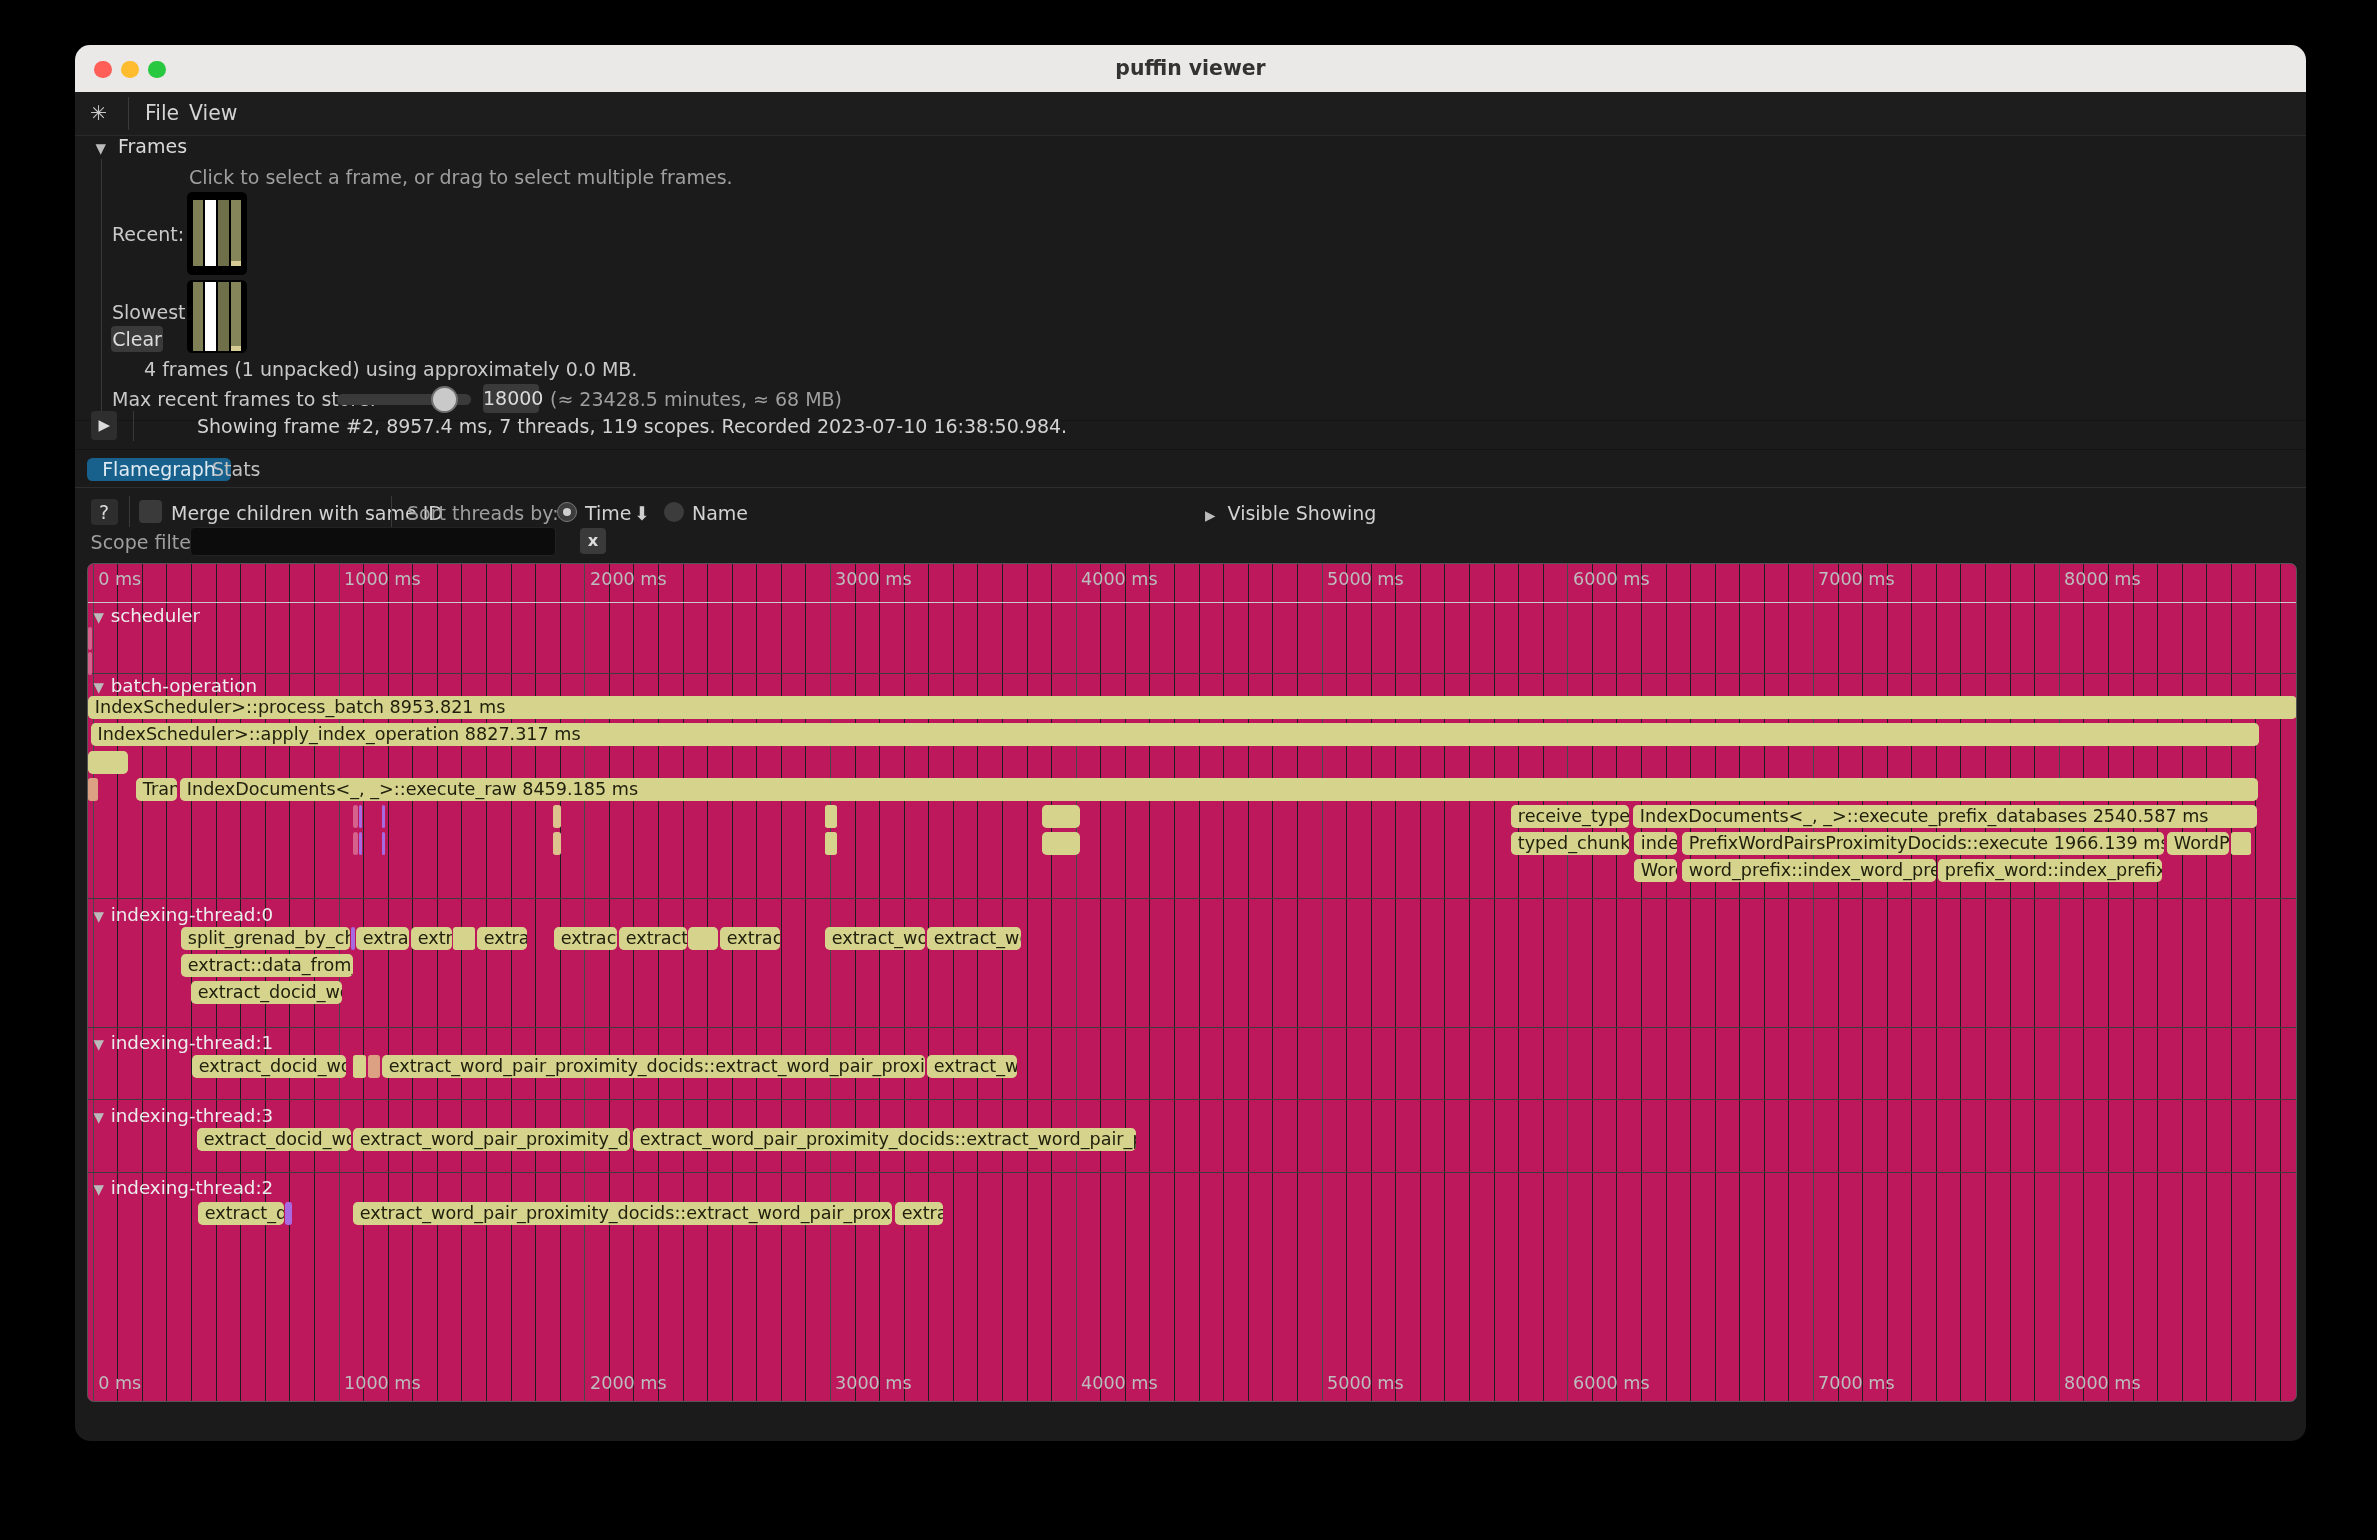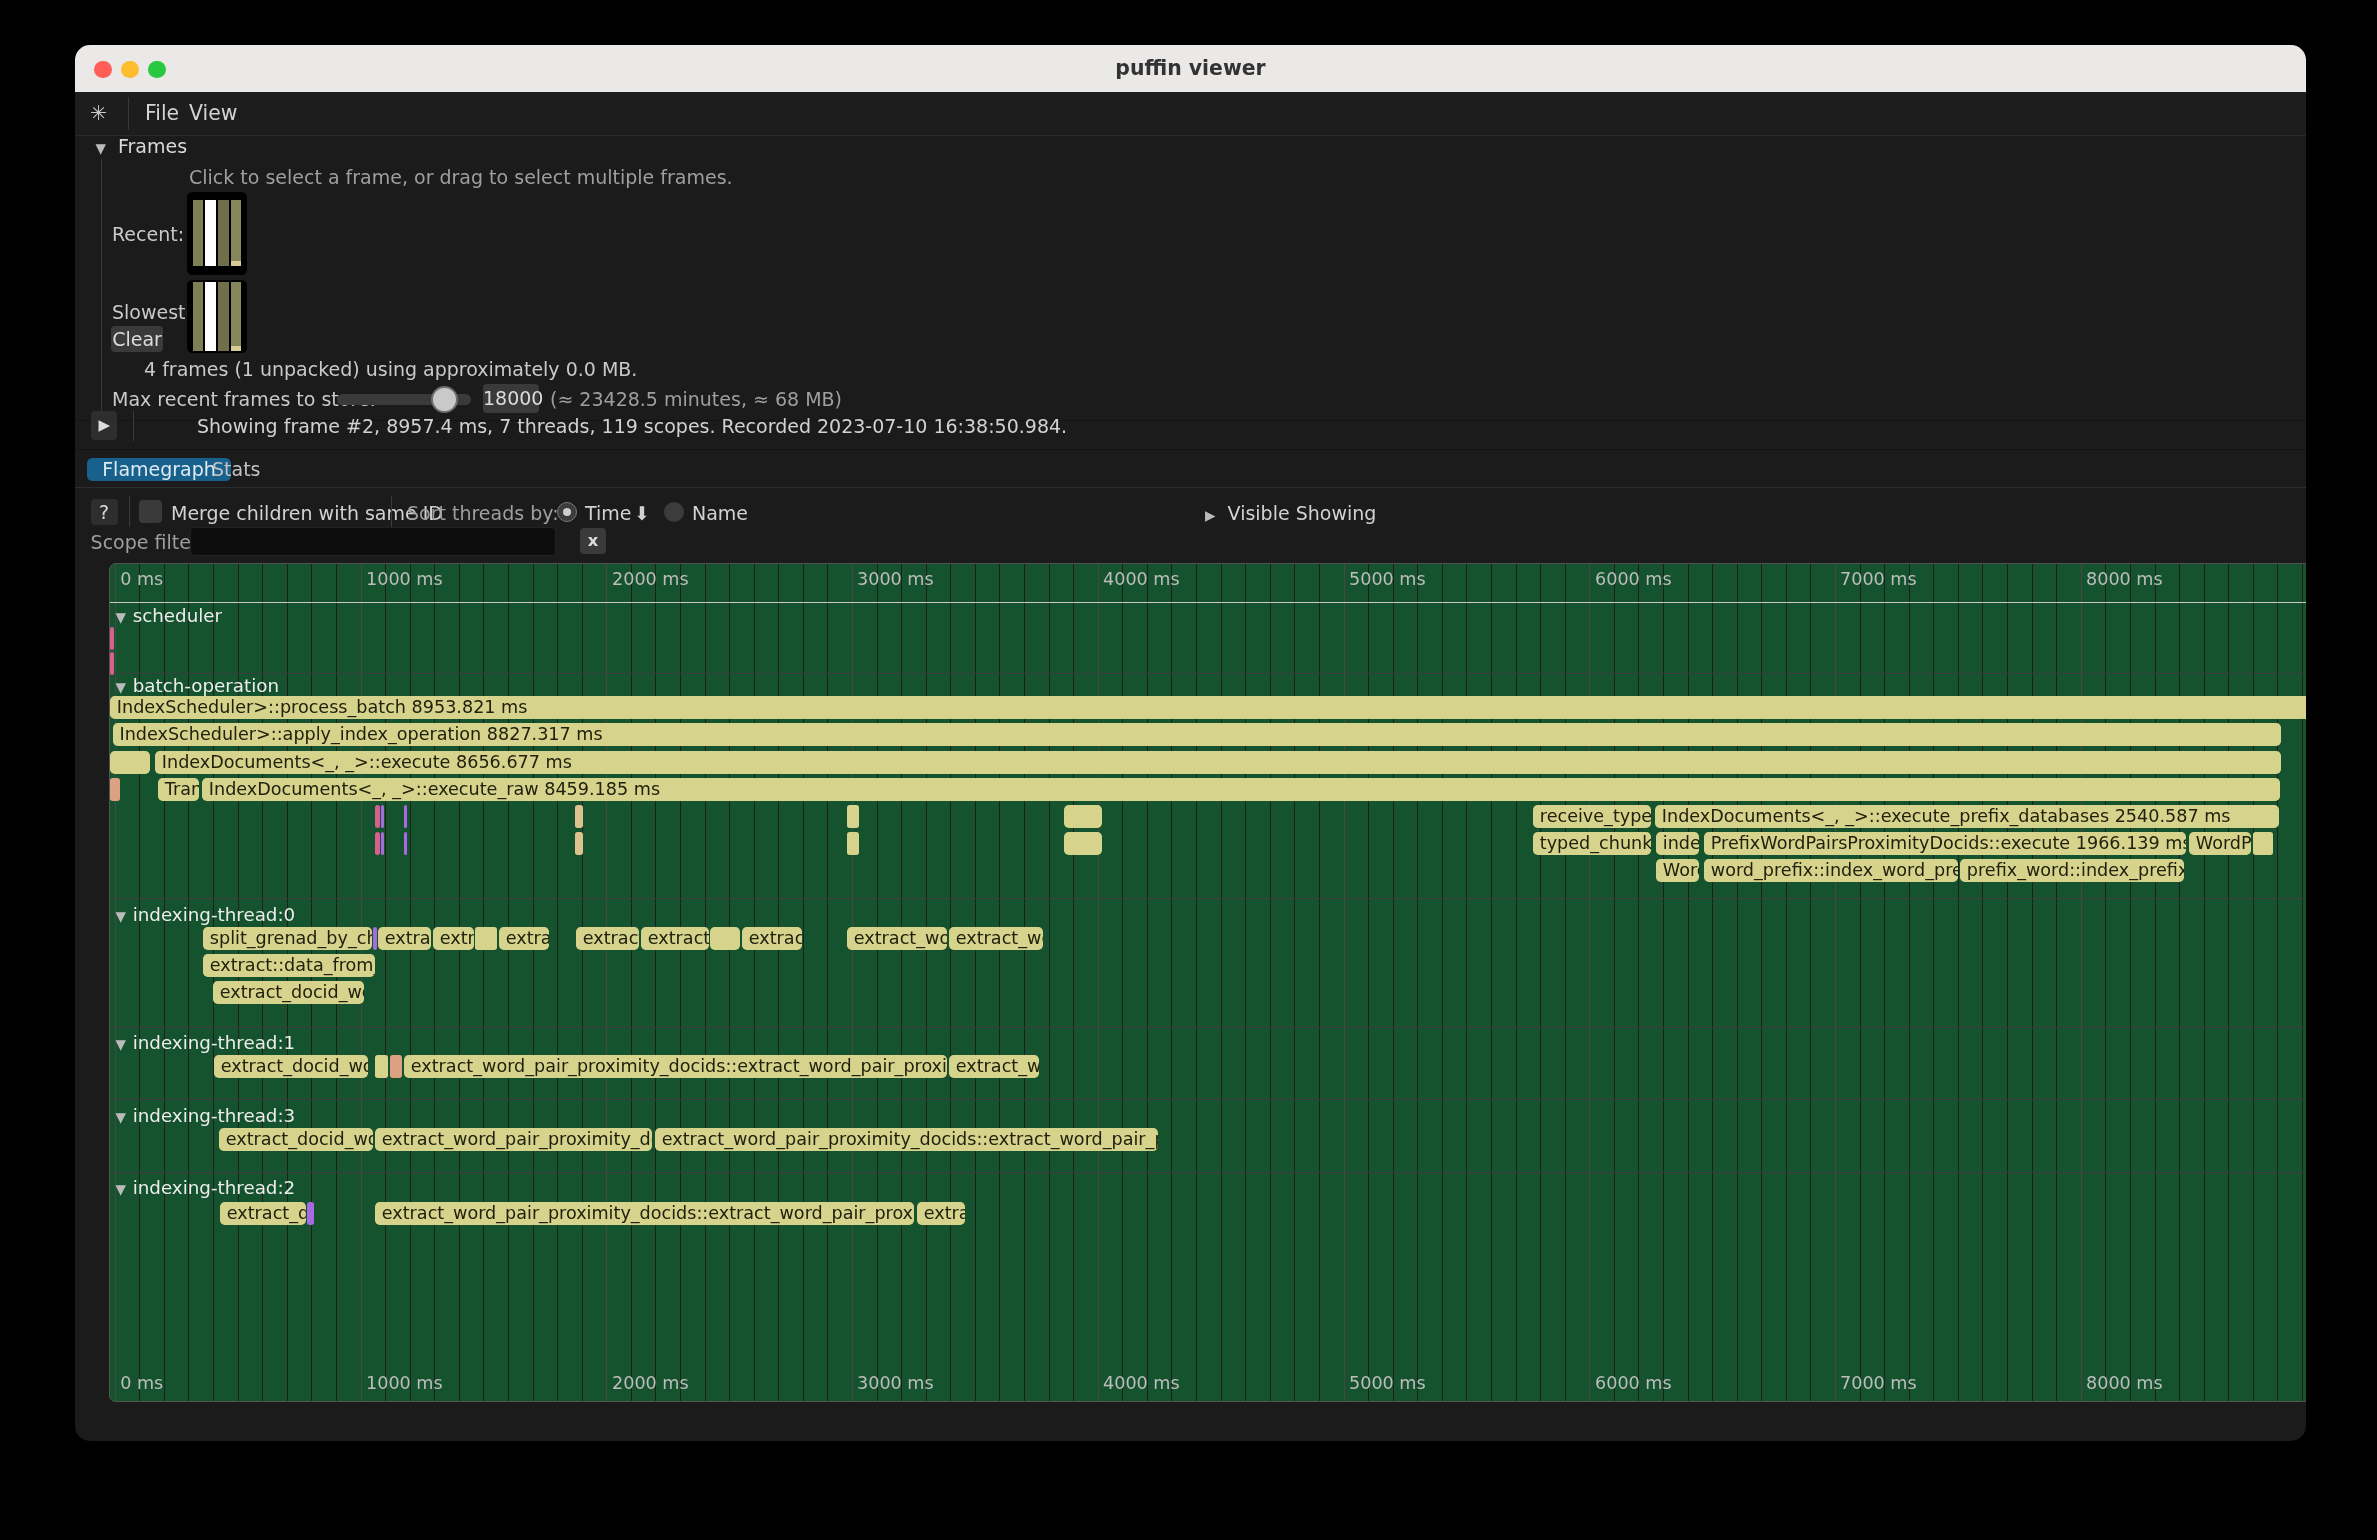--- a/index.html
+++ b/index.html
@@ -36,21 +36,21 @@
     padding:0 15px;color:#c2c2c2;}
   .tab.selected{background:#17618c;color:#dfeaf3;}
   
   .checkbox{position:absolute;width:23px;height:23px;background:#3a3a3a;border-radius:4.1px;}
   .radio{position:absolute;width:20.4px;height:20.4px;background:#3c3c3c;border-radius:50%;}
   .radio.sel{border:1.4px solid #787878;box-sizing:border-box;}
   .radio.sel::after{content:"";position:absolute;left:4.7px;top:4.7px;width:8.1px;height:8.1px;border-radius:50%;background:#cfcfcf;}
   #scope-input{position:absolute;left:115px;top:482px;width:366px;height:28.5px;background:#0c0c0c;
     border:0.7px solid #222;border-radius:4.1px;color:#ddd;font-size:17.6px;padding:0 6.8px;box-sizing:border-box;outline:none;}
   
-  #flame-panel{position:absolute;left:34px;top:518px;width:2210px;height:839px;background:#14532d;
+  #flame-panel{position:absolute;left:12px;top:518px;width:2210px;height:839px;background:#be185d;
     border:1.4px solid #545454;border-radius:6.8px;box-sizing:border-box;overflow:hidden;}
   .gridline{position:absolute;top:0;bottom:0;width:1.4px;background:#1e1e1e;}
   .gridline.major{background:#484848;}
   .axis-label{position:absolute;color:#bdbdbd;font-size:17.6px;white-space:nowrap;}
   #baseline{position:absolute;left:0;right:0;top:38px;height:1.4px;background:#c8c8c8;}
   .sec-header{position:absolute;height:22px;line-height:22px;font-size:18.3px;color:#ededed;white-space:nowrap;}
   .sec-header .tri{color:#bbb;font-size:13.6px;margin-right:6.8px;}
   .sep{position:absolute;left:0;right:0;height:1.4px;background:#3c3c3c;}
   .fbar{position:absolute;height:23px;background:#d6d48c;border-radius:4.7px;color:#21210e;font-size:17.6px;
     line-height:23px;padding-left:6.8px;white-space:nowrap;overflow:hidden;box-sizing:border-box;}
@@ -252,21 +252,20 @@
         <div class="axis-label" style="left: 1976px; top: 809px;">8000 ms</div>
         <div class="sec-header" style="left: 5.4px; top: 41px;"><span class="tri">▼</span><span>scheduler</span></div>
         <div class="sep" style="top: 109px;"></div>
         <div class="fbar tiny" style="left: 0px; top: 63px; width: 4.1px; background: rgb(213, 97, 140);"></div>
         <div class="fbar tiny" style="left: 0px; top: 88px; width: 4.1px; background: rgb(213, 97, 140);"></div>
         <div class="sec-header" style="left: 5.4px; top: 111px;"><span class="tri">▼</span><span>batch-operation</span></div>
         <div class="sep" style="top: 334px;"></div>
         <div class="fbar" style="left: 0px; top: 132px; width: 2209px;">IndexScheduler&gt;::process_batch 8953.821 ms</div>
         <div class="fbar" style="left: 2.7px; top: 159px; width: 2168px;">IndexScheduler&gt;::apply_index_operation 8827.317 ms</div>
         <div class="fbar" style="left: 0px; top: 187px; width: 40px;"></div>
-        <div class="fbar" style="left: 45px; top: 187px; width: 2126px;">IndexDocuments&lt;_, _&gt;::execute 8656.677 ms</div>
         <div class="fbar tiny" style="left: 0px; top: 214px; width: 9.5px; background: rgb(220, 161, 131);"></div>
         <div class="fbar" style="left: 48px; top: 214px; width: 41px;">Trans</div>
         <div class="fbar" style="left: 92px; top: 214px; width: 2078px;">IndexDocuments&lt;_, _&gt;::execute_raw 8459.185 ms</div>
         <div class="fbar tiny" style="left: 265px; top: 241px; width: 5.4px; background: rgb(213, 97, 140);"></div>
         <div class="fbar tiny" style="left: 271px; top: 241px; width: 2.7px; background: rgb(168, 106, 224);"></div>
         <div class="fbar tiny" style="left: 294px; top: 241px; width: 3.4px; background: rgb(168, 106, 224);"></div>
         <div class="fbar tiny" style="left: 465px; top: 241px; width: 8.1px; background: rgb(221, 194, 142);"></div>
         <div class="fbar tiny" style="left: 737px; top: 241px; width: 12.2px;"></div>
         <div class="fbar" style="left: 954px; top: 241px; width: 38px;"></div>
         <div class="fbar" style="left: 1423px; top: 241px; width: 118px;">receive_typed_</div>

